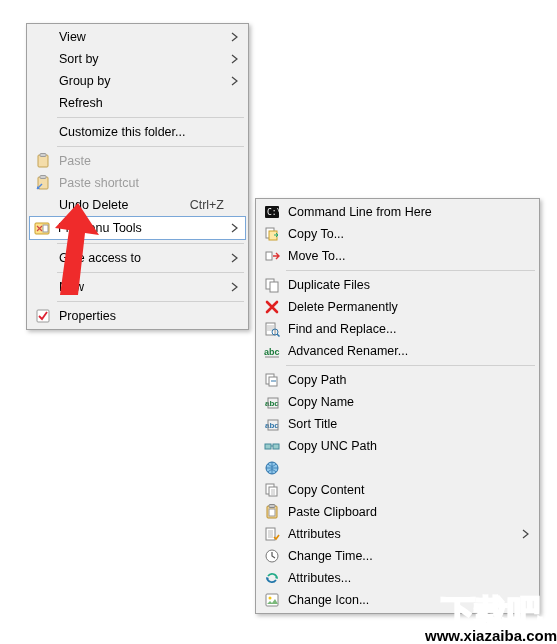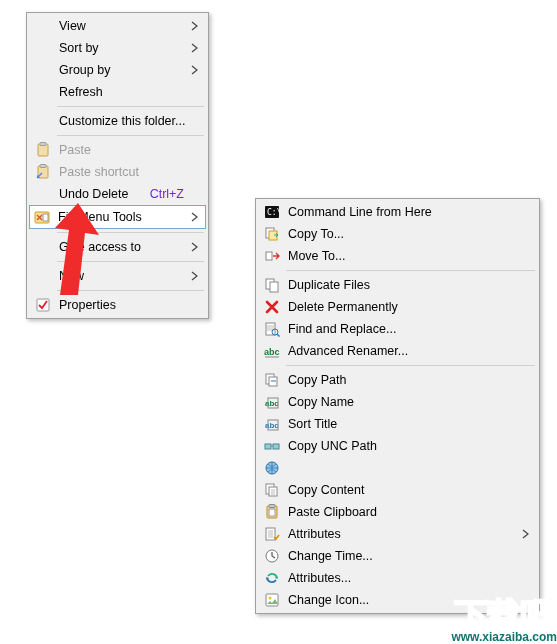--- a/index.html
+++ b/index.html
@@ -41,21 +41,21 @@
     flex-shrink: 0;
   }
   .item .label {
     flex: 1 1 auto;
     padding-left: 6px;
     white-space: nowrap;
   }
   .item .shortcut {
     padding-left: 18px;
     padding-right: 4px;
-    color: #6d28d9;
+    color: #404040;
     white-space: nowrap;
   }
   .item .sub-arrow {
     width: 14px;
     display: flex;
     align-items: center;
     justify-content: center;
     color: #333;
   }
   .item.disabled .label,
@@ -103,30 +103,30 @@
     font-weight: 900;
     font-size: 34px;
     line-height: 1;
     -webkit-text-stroke: 2px #fff;
     text-shadow: 0 0 2px #fff;
     letter-spacing: -1px;
   }
   .watermark .url {
     font-family: Arial, sans-serif;
     font-weight: bold;
-    font-size: 12px;
-    color: #0f766e;
+    font-size: 15px;
+    color: #000000;
     text-shadow: 0 0 2px #fff, 0 0 2px #fff;
     margin-top: -2px;
   }
 </style>
 </head>
 <body>
 
-<div class="menu" id="main-menu" style="left:26px; top:12px; width:183px;">
+<div class="menu" id="main-menu" style="left:26px; top:23px; width:223px;">
   <div class="menu-inner">
       <div class="item">
         <span class="ico"></span>
         <span class="label">View</span>
         <span class="sub-arrow">
           <svg width="8" height="10">
             <path d="M1 1 L6 5 L1 9" fill="none" stroke="#444" stroke-width="1.2"></path>
           </svg>
         </span>
       </div>

